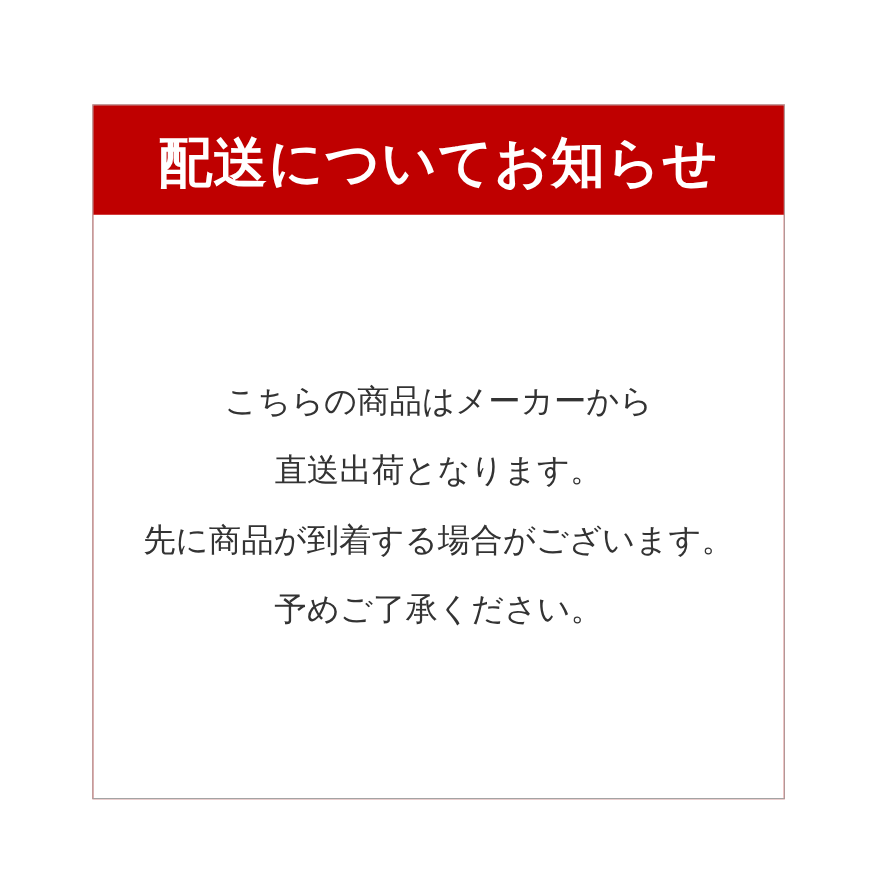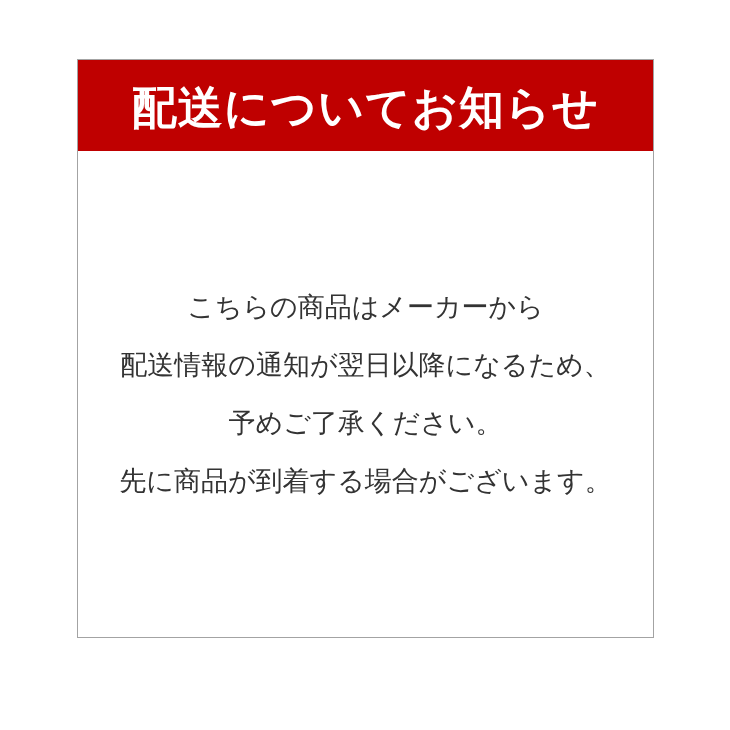--- a/index.html
+++ b/index.html
@@ -12,21 +12,21 @@
   }
   .canvas {
     position: relative;
     width: 730px;
     height: 730px;
     background: #ffffff;
   }
   .notice-box {
     position: absolute;
     left: 77px;
-    top: 59px;
+    top: 87px;
     width: 577px;
     height: 579px;
     border: 1px solid #a3a3a3;
     background: #ef4444;
     display: flex;
     flex-direction: column;
   }
   .notice-header {
     width: 100%;
     height: 91px;
@@ -65,18 +65,18 @@
 </head>
 <body>
 
 <div class="canvas">
   <div class="notice-box">
     <div class="notice-header">
       <div class="notice-title">配送についてお知らせ</div>
     </div>
     <div class="notice-body">
       <div class="notice-line">こちらの商品はメーカーから</div>
-      <div class="notice-line">配送情報の通知が翌日以降になるため、</div>
+      <div class="notice-line">直送出荷となります。</div>
+      <div class="notice-line">先に商品が到着する場合がございます。</div>
       <div class="notice-line">予めご了承ください。</div>
-      <div class="notice-line">先に商品が到着する場合がございます。</div>
     </div>
   </div>
 </div>
 
 </body></html>

